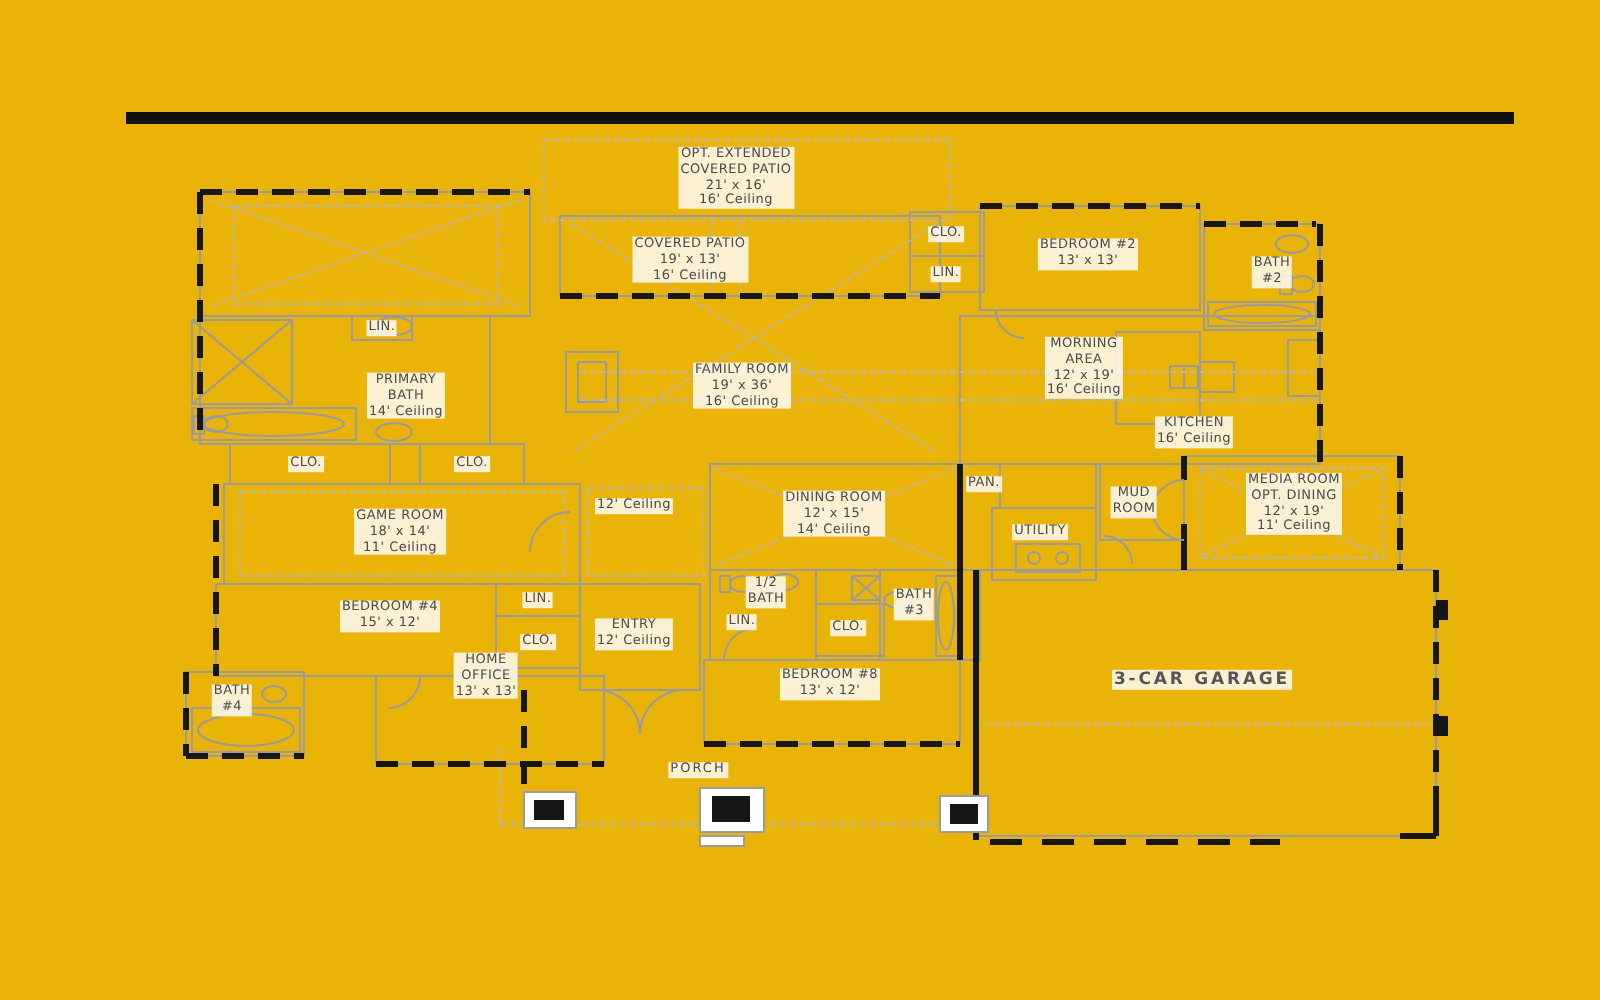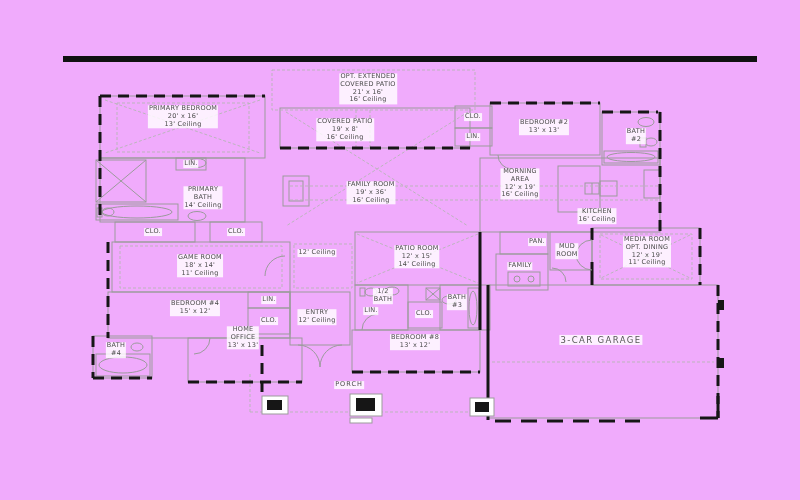--- a/index.html
+++ b/index.html
@@ -1,29 +1,29 @@
 <!DOCTYPE html>
 <html><head>
 <meta charset="utf-8">
 <style>
   html,body{margin:0;padding:0;background:#ffffff;}
   #stage{
-    position:relative;width:800px;height:500px;background:#f0abfc;overflow:hidden;
+    position:relative;width:800px;height:500px;background:#eab308;overflow:hidden;
     font-family:"DejaVu Sans", sans-serif;
   }
   #titlebar{position:absolute;left:63px;top:56px;width:694px;height:6px;background:#111;}
   #plan-svg{position:absolute;left:0;top:0;}
   .lbl{
     position:absolute;transform:translate(-50%,-50%);
     text-align:center;font-size:6.5px;font-weight:500;line-height:1.2;
     color:#4a4a4a;letter-spacing:.25px;white-space:nowrap;
     background:rgba(255,255,255,.82);padding:0 1px;
   }
   .lbl span{display:block;}
-  .lbl.big{font-size:8.5px;letter-spacing:1.4px;color:#555;font-weight:400;}
+  .lbl.big{font-size:8.5px;letter-spacing:1.4px;color:#555;font-weight:700;}
 </style>
 </head>
 <body>
 
 <div id="stage">
 
   <div id="titlebar"></div>
 
   <svg id="plan-svg" width="800" height="500" viewBox="0 0 800 500">
 
@@ -192,27 +192,22 @@
   </svg>
 
   <div class="lbl" style="left:368px;top:89px">
       <span>OPT. EXTENDED</span>
       <span>COVERED PATIO</span>
       <span>21' x 16'</span>
       <span>16' Ceiling</span>
     </div>
   <div class="lbl" style="left:345px;top:130px">
       <span>COVERED PATIO</span>
-      <span>19' x 8'</span>
-      <span>16' Ceiling</span>
-    </div>
-  <div class="lbl" style="left:183px;top:117px">
-      <span>PRIMARY BEDROOM</span>
-      <span>20' x 16'</span>
-      <span>13' Ceiling</span>
+      <span>19' x 13'</span>
+      <span>16' Ceiling</span>
     </div>
   <div class="lbl" style="left:191px;top:164px">
       <span>LIN.</span>
     </div>
   <div class="lbl" style="left:203px;top:198px">
       <span>PRIMARY</span>
       <span>BATH</span>
       <span>14' Ceiling</span>
     </div>
   <div class="lbl" style="left:153px;top:232px">
@@ -251,25 +246,25 @@
     </div>
   <div class="lbl" style="left:317px;top:253px">
       <span>12' Ceiling</span>
     </div>
   <div class="lbl" style="left:371px;top:193px">
       <span>FAMILY ROOM</span>
       <span>19' x 36'</span>
       <span>16' Ceiling</span>
     </div>
   <div class="lbl" style="left:417px;top:257px">
-      <span>PATIO ROOM</span>
+      <span>DINING ROOM</span>
       <span>12' x 15'</span>
       <span>14' Ceiling</span>
     </div>
-  <div class="lbl" style="left:520px;top:184px">
+  <div class="lbl" style="left:542px;top:184px">
       <span>MORNING</span>
       <span>AREA</span>
       <span>12' x 19'</span>
       <span>16' Ceiling</span>
     </div>
   <div class="lbl" style="left:597px;top:216px">
       <span>KITCHEN</span>
       <span>16' Ceiling</span>
     </div>
   <div class="lbl" style="left:544px;top:127px">
@@ -279,25 +274,25 @@
   <div class="lbl" style="left:473px;top:117px">
       <span>CLO.</span>
     </div>
   <div class="lbl" style="left:473px;top:137px">
       <span>LIN.</span>
     </div>
   <div class="lbl" style="left:636px;top:136px">
       <span>BATH</span>
       <span>#2</span>
     </div>
-  <div class="lbl" style="left:537px;top:242px">
+  <div class="lbl" style="left:492px;top:242px">
       <span>PAN.</span>
     </div>
   <div class="lbl" style="left:520px;top:266px">
-      <span>FAMILY</span>
+      <span>UTILITY</span>
     </div>
   <div class="lbl" style="left:567px;top:251px">
       <span>MUD</span>
       <span>ROOM</span>
     </div>
   <div class="lbl" style="left:647px;top:252px">
       <span>MEDIA ROOM</span>
       <span>OPT. DINING</span>
       <span>12' x 19'</span>
       <span>11' Ceiling</span>

